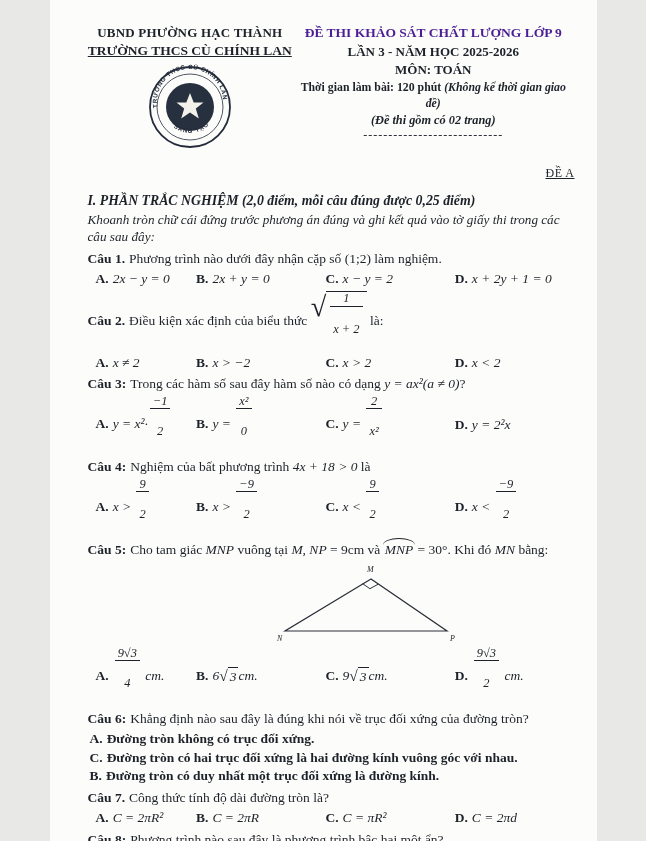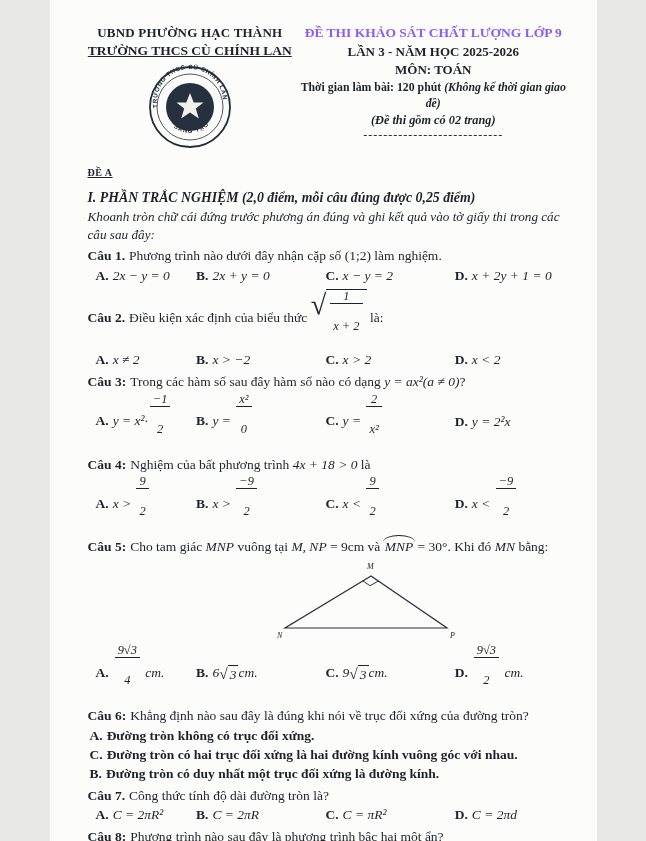--- a/index.html
+++ b/index.html
@@ -12,30 +12,30 @@
   }
   
   .header{display:flex;align-items:flex-start;}
   .header-left{width:42%;text-align:center;}
   .header-right{width:58%;text-align:center;}
   .h-b{font-weight:bold;}
   .underline{text-decoration:underline;}
   .hl1{font-size:13px;letter-spacing:.2px;}
   .hl2{font-size:13.5px;margin-top:1px;}
   .hl3{font-size:12.5px;margin-top:1px;}
-  .hr1{font-size:13.5px;color:#8b5cf6;}
+  .hr1{font-size:13.5px;color:#4c1d95;}
   .hr2{font-size:13px;margin-top:1px;}
   .hr3{font-size:13px;margin-top:1px;}
   .hr4{font-size:11.8px;margin-top:2px;}
   .hr4 .it{font-style:italic;font-weight:bold;}
   .hr5{font-size:12.3px;font-style:italic;margin-top:1px;}
   .hr-div{font-size:12px;letter-spacing:1px;margin-top:0;}
   .stamp-wrap{margin-top:4px;display:flex;justify-content:center;}
   
-  .exam-code{text-align:left;font-weight:bold;font-size:10px;margin:16px 0 10px;}
+  .exam-code{text-align:right;font-weight:normal;font-size:12px;margin:16px 0 10px;}
   .exam-code span{text-decoration:underline;letter-spacing:.5px;}
   
   .section-title{font-weight:bold;font-style:italic;font-size:13.8px;margin:2px 0 1px;}
   .instruction{font-style:italic;font-size:13.2px;margin-bottom:4px;}
   
   .question{margin:2px 0 3px;}
   .q-line{margin:3px 0 2px;}
   .q-label{font-weight:bold;margin-right:4px;}
   .mi{font-style:italic;}
   .options{display:grid;grid-template-columns:21% 27% 27% 25%;padding-left:8px;margin:2px 0 4px;align-items:center;}

